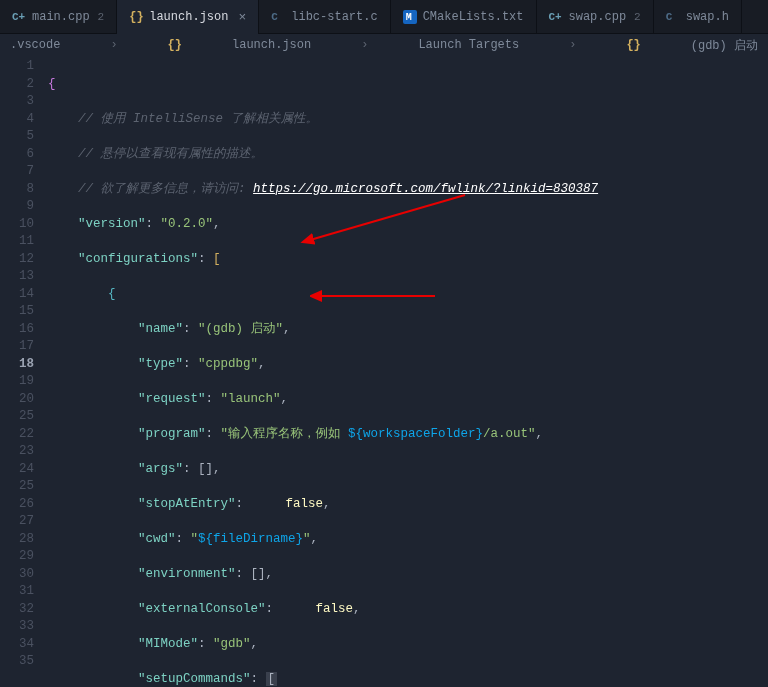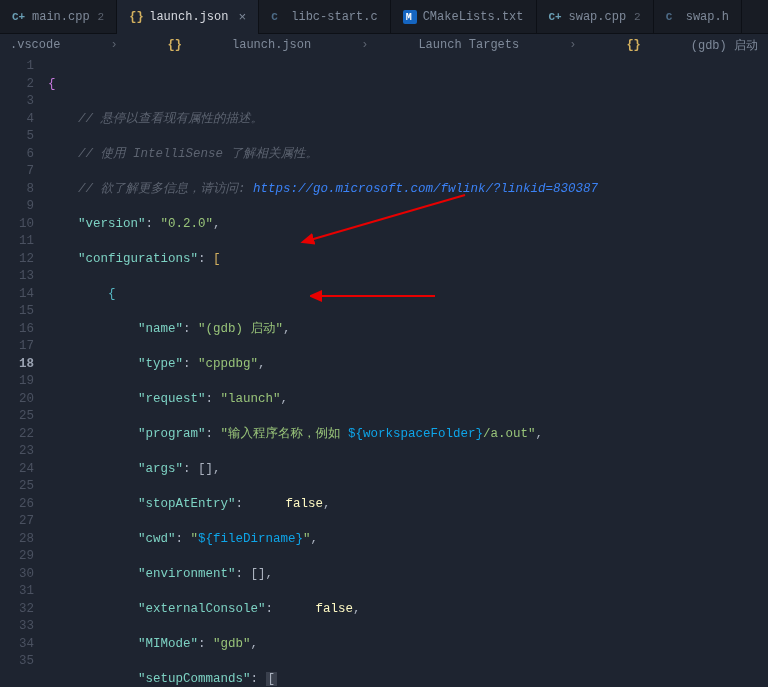--- a/index.html
+++ b/index.html
@@ -76,21 +76,21 @@
       padding-top: 2px;
     }
     .punc { color: #abb2bf; }
     .brace { color: #c678dd; }
     .brace-y { color: #d4b15f; }
     .brace-b { color: #56b6c2; }
     .key { color: #7dd2c3; }
     .str { color: #98c379; }
     .str2 { color: #0ea5e9; }
     .comment { color: #5c6370; font-style: italic; }
-    .link { color: #3b82f6; }
+    .link { color: #ffffff; text-decoration: underline; }
     .kw { color: #fef9c3; margin-left: 35px; }
     .cursorbox { background: #3a404d; padding:0 2px; }
     .line { position: relative; }
     .arrow-svg { position: absolute; pointer-events: none; }
   </style>
 </head>
 <body>
 
 <div class="tabs">
   <div class="tab">
@@ -167,22 +167,22 @@
       <div>29</div>
       <div>30</div>
       <div>31</div>
       <div>32</div>
       <div>33</div>
       <div>34</div>
       <div>35</div>
     </div>
   <div class="code">
 <div class="line"><span class="brace">{</span></div>
+<div class="line">    <span class="comment">// 使用 IntelliSense 了解相关属性。</span></div>
 <div class="line">    <span class="comment">// 悬停以查看现有属性的描述。</span></div>
-<div class="line">    <span class="comment">// 使用 IntelliSense 了解相关属性。</span></div>
 <div class="line">    <span class="comment"><span>// 欲了解更多信息，请访问:</span> <span class="link">https://go.microsoft.com/fwlink/?linkid=830387</span></span></div>
 <div class="line">    <span class="key">"version"</span><span class="punc">: </span><span class="str">"0.2.0"</span><span class="punc">,</span></div>
 <div class="line">    <span class="key">"configurations"</span><span class="punc">: </span><span class="brace-y">[</span></div>
 <div class="line">        <span class="brace-b">{</span></div>
 <div class="line">            <span class="key">"name"</span><span class="punc">: </span><span class="str">"(gdb) 启动"</span><span class="punc">,</span></div>
 <div class="line">            <span class="key">"type"</span><span class="punc">: </span><span class="str">"cppdbg"</span><span class="punc">,</span></div>
 <div class="line">            <span class="key">"request"</span><span class="punc">: </span><span class="str">"launch"</span><span class="punc">,</span></div>
 <div class="line">            <span class="key">"program"</span><span class="punc">: </span><span class="str"><span>"输入程序名称，例如 </span><span class="str2">${workspaceFolder}</span><span>/a.out"</span></span><span class="punc">,</span></div>
 <div class="line">            <span class="key">"args"</span><span class="punc">: []</span><span class="punc">,</span></div>
 <div class="line">            <span class="key">"stopAtEntry"</span><span class="punc">: </span><span class="kw">false</span><span class="punc">,</span></div>

